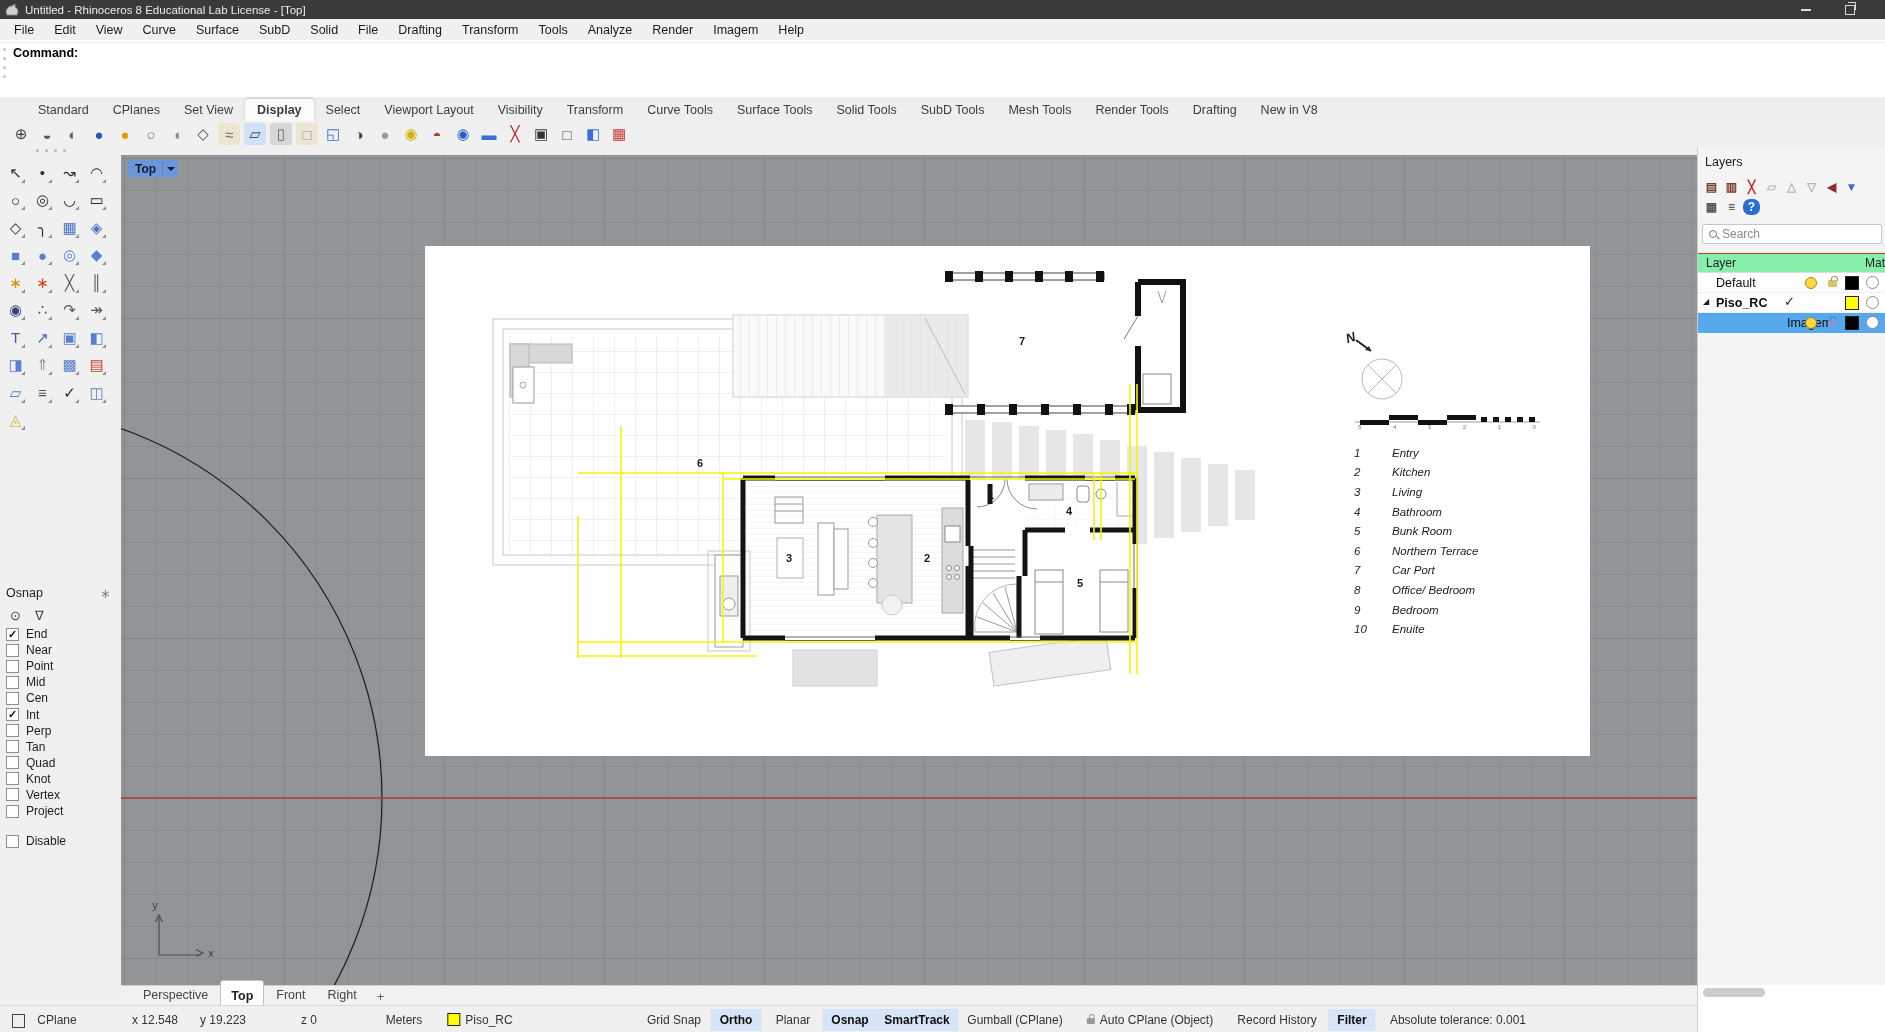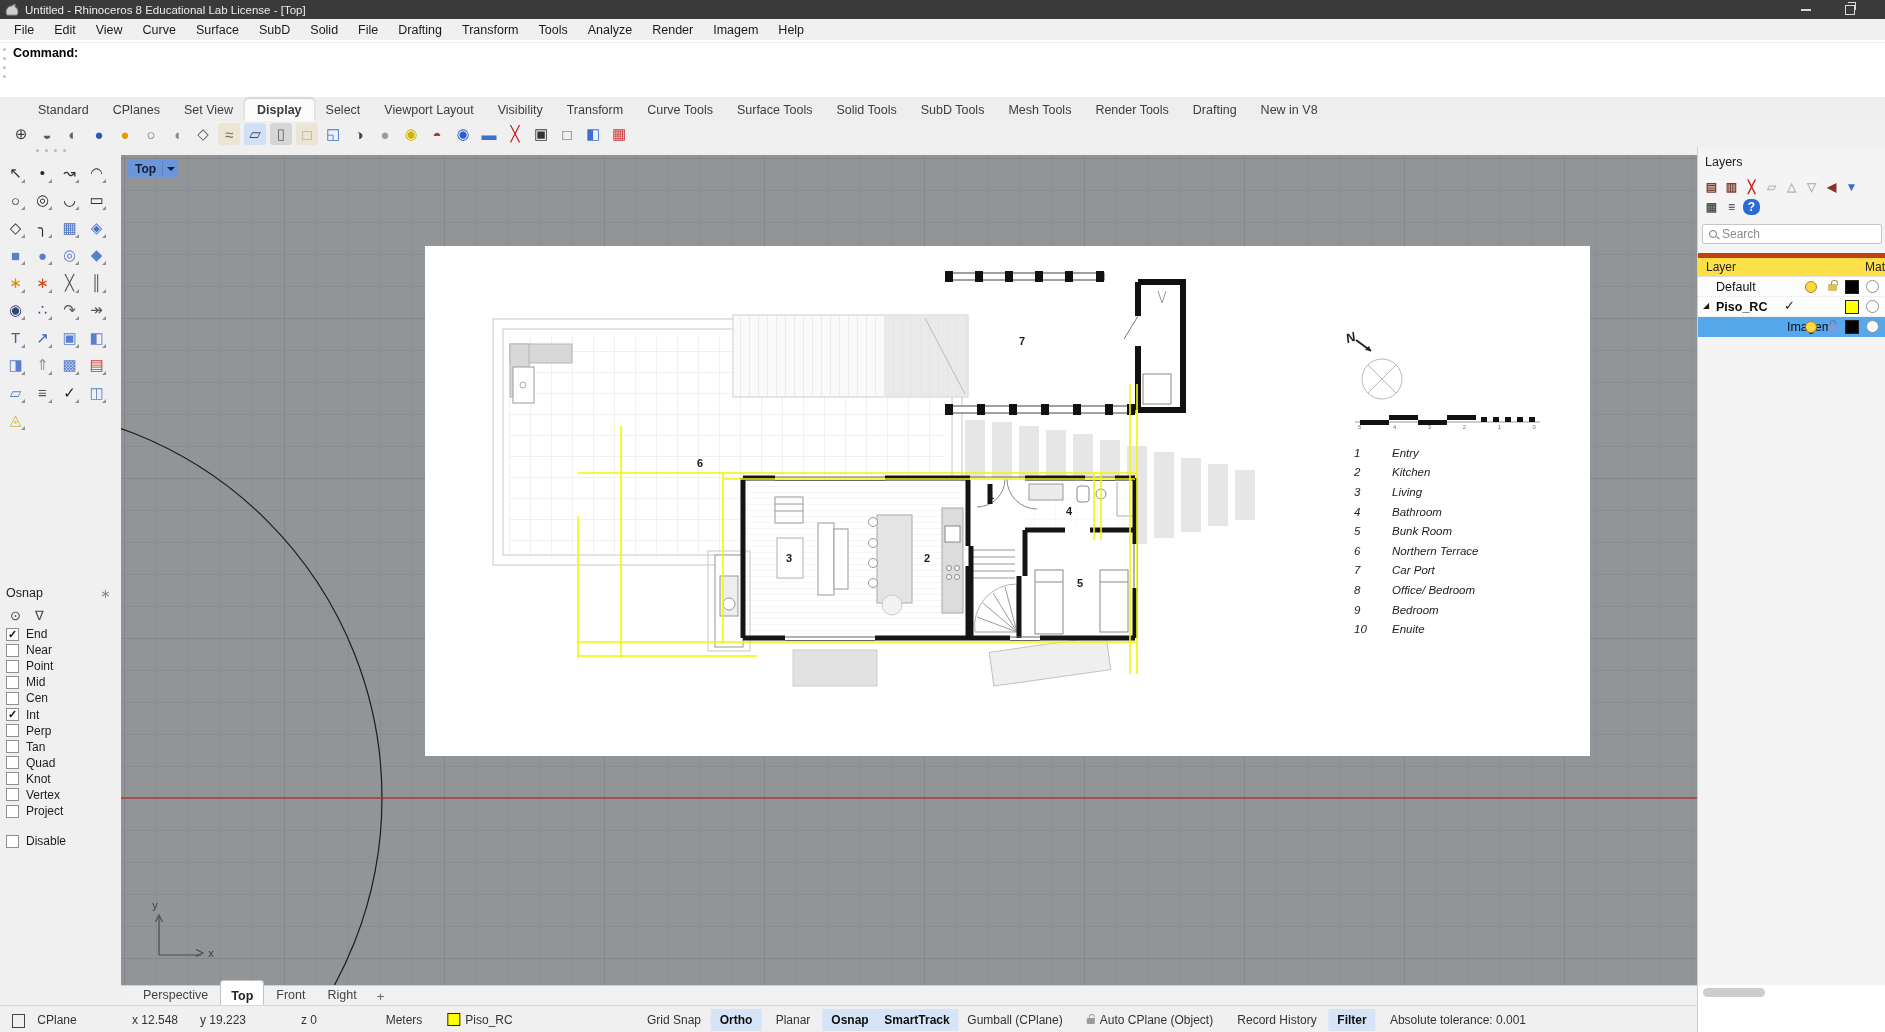--- a/index.html
+++ b/index.html
@@ -88,21 +88,21 @@
   .panel{position:absolute;left:1697px;top:147px;width:188px;height:838px;background:#f4f4f4;border-left:1px solid #cfcfcf;overflow:hidden;}
   .pnl-title{font-size:12.5px;color:#222;margin:8px 0 0 7px;}
   .lyr-tb{display:flex;gap:3px;padding-left:5px;margin-top:10px;}
   .lyr-tb2{margin-top:4px;}
   .lyr-tb .ic{width:17px;height:16px;font-size:12px;display:flex;align-items:center;justify-content:center;border-radius:7px;font-weight:bold;}
   .search{position:relative;margin:9px 4px 0 4px;height:18px;background:#fff;border:1px solid #c6c6c6;border-radius:2px;display:flex;align-items:center;}
   .mag{position:relative;width:8px;height:8px;margin:0 5px 0 6px;}
   .mag::before{content:"";position:absolute;left:0;top:0;width:6px;height:6px;border:1.3px solid #777;border-radius:50%;}
   .mag::after{content:"";position:absolute;left:6.5px;top:6.5px;width:3.5px;height:1.4px;background:#777;transform:rotate(45deg);}
   .search-ph{font-size:12px;color:#8a8a8a;}
-  .lyr-header{position:relative;height:18px;margin-top:9px;border-top:5px solid #c2410c;border-bottom:1px solid #ddd;font-size:12px;color:#222;background:#fde047;}
+  .lyr-header{position:relative;height:18px;margin-top:9px;border-top:1px solid #c2410c;border-bottom:1px solid #ddd;font-size:12px;color:#222;background:#86efac;}
   .lyr-header .c1{position:absolute;left:8px;top:2px;}
   .lyr-header .c2{position:absolute;left:167px;top:2px;}
   .lyr-rows{background:#fdfdfd;}
   .lyr-row{position:relative;height:19px;font-size:12.5px;color:#0d0d0d;border-bottom:1px dotted #e6e6e6;background:#fdfdfd;display:flex;align-items:center;}
   .lyr-row.selected{background:#55a8ec;border-bottom-color:#55a8ec;justify-content:center;}
   .lyr-row.bold .lyr-name{font-weight:bold;}
   .lyr-exp{position:absolute;left:5px;top:4px;font-size:8px;color:#1c1c1c;}
   .lyr-check{position:absolute;left:86px;top:1px;font-size:13px;color:#222;}
   .lyr-bulb{position:absolute;left:107px;top:4px;width:10px;height:10px;border-radius:50%;background:#ffd83d;border:1px solid #a8881f;}
   .lyr-lock{position:absolute;left:130px;top:7px;width:9px;height:7px;border-radius:1px;}

